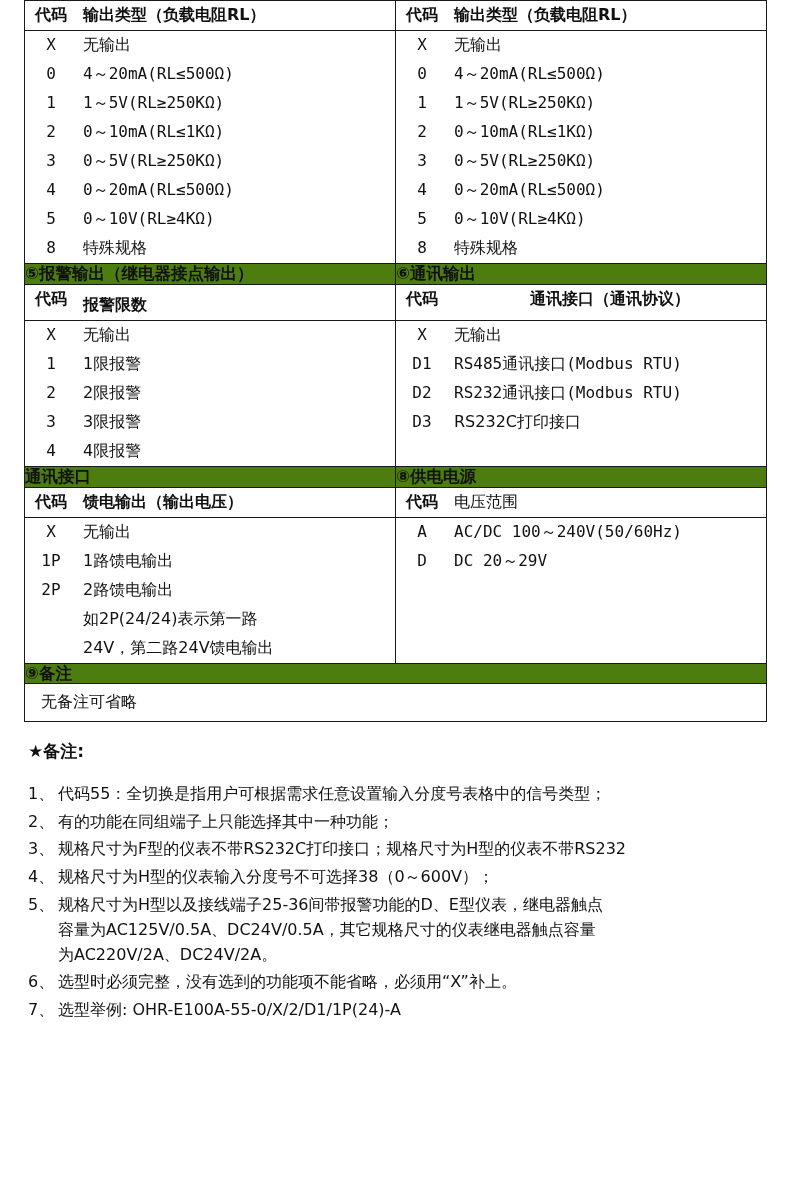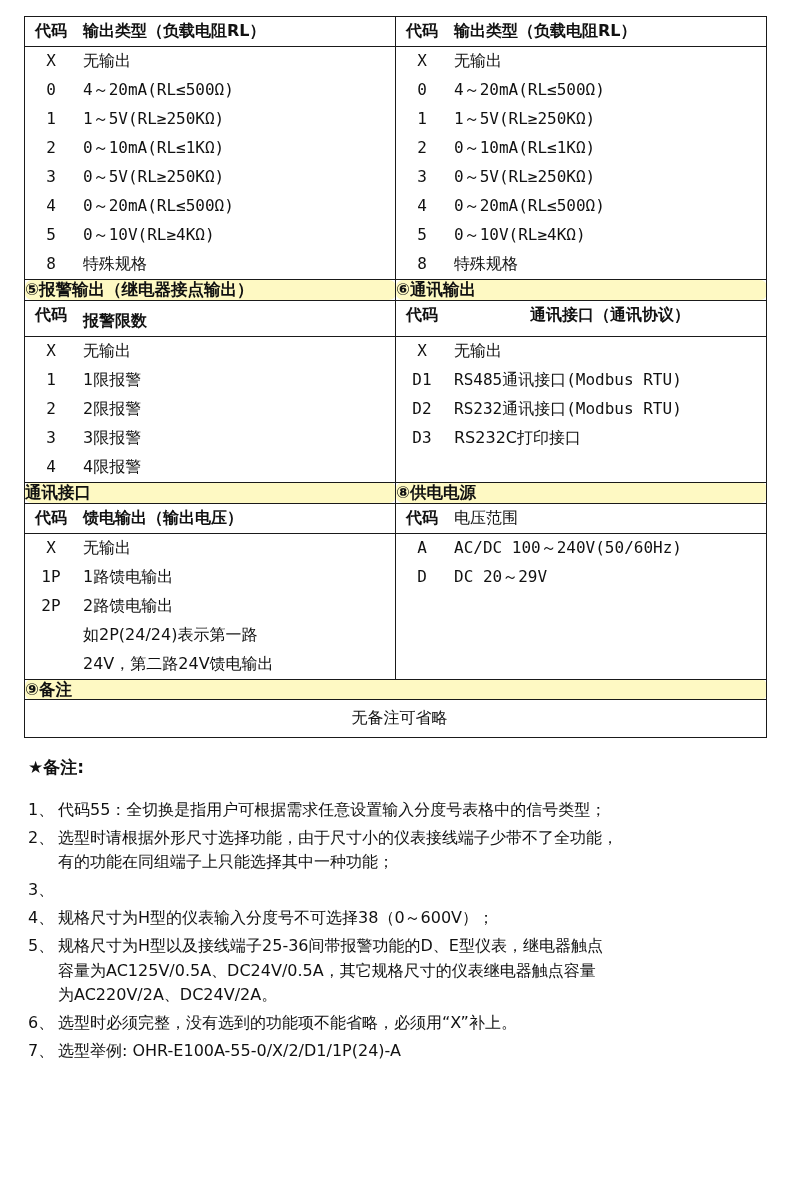--- a/index.html
+++ b/index.html
@@ -9,42 +9,41 @@
   }
   body {
     width: 790px;
     min-height: 1191px;
     font-family: "DejaVu Sans", "Liberation Sans", sans-serif;
     color: #111111;
     position: relative;
   }
   .page {
     width: 786px;
-    padding: 16px 24px;
+    padding: 0 24px;
   }
   table.spec {
     width: 742px;
     border-collapse: collapse;
     table-layout: fixed;
     margin: 0;
   }
   table.spec td {
     border: 1px solid #1a1a1a;
     padding: 0;
     vertical-align: top;
   }
   
   .band {
-    background: #fef9c3;
+    background: #4d7c0f;
     font-weight: bold;
     font-size: 16.5px;
     padding: 6px 8px 6px 10px;
     line-height: 1.2;
     white-space: nowrap;
-    border-radius: 7px;
   }
   
   .rows {
     display: block;
   }
   .row {
     display: flex;
     align-items: flex-start;
   }
   .row .c {
@@ -321,47 +320,47 @@
             <div class="v mono">DC 20～29V</div>
           </div>
         </div>
       </td>
     </tr>
 
     <tr>
       <td class="band" colspan="2">⑨备注</td>
     </tr>
     <tr>
-      <td colspan="2" style="padding:8px 8px 8px 16px;font-size:16px;text-align:center;">无备注可省略</td>
+      <td colspan="2" style="padding:8px 8px 8px 16px;font-size:16px;">无备注可省略</td>
     </tr>
 
   </tbody>
     </table>
 
   <div class="notes">
     <div class="title">★备注:</div>
 
     <div class="note">
       <div class="num">1、</div>
       <div class="body">
         <div>代码55：全切换是指用户可根据需求任意设置输入分度号表格中的信号类型；</div>
       </div>
     </div>
 
     <div class="note">
       <div class="num">2、</div>
       <div class="body">
-        <div>选型时请根据外形尺寸选择功能，由于尺寸小的仪表接线端子少带不了全功能，</div>
         <div class="cont">有的功能在同组端子上只能选择其中一种功能；</div>
       </div>
     </div>
 
     <div class="note">
       <div class="num">3、</div>
       <div class="body">
+        <div>规格尺寸为F型的仪表不带RS232C打印接口；规格尺寸为H型的仪表不带RS232</div>
       </div>
     </div>
 
     <div class="note">
       <div class="num">4、</div>
       <div class="body">
         <div>规格尺寸为H型的仪表输入分度号不可选择38（0～600V）；</div>
       </div>
     </div>
 

